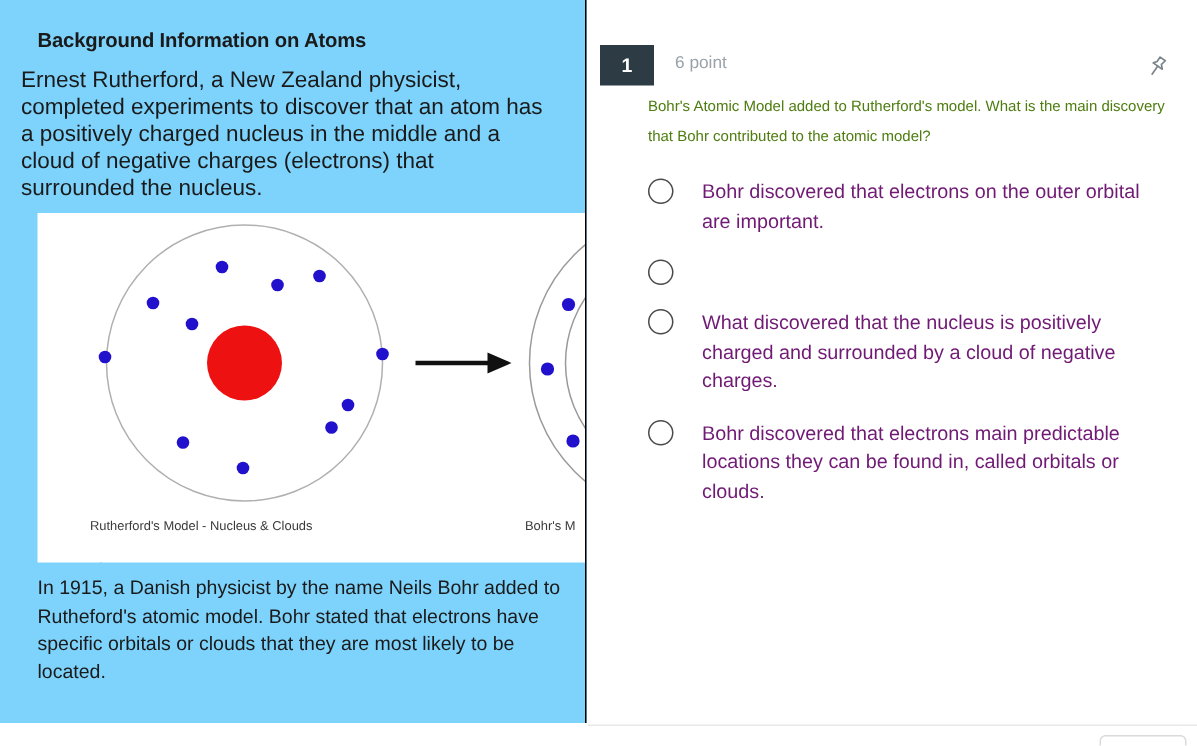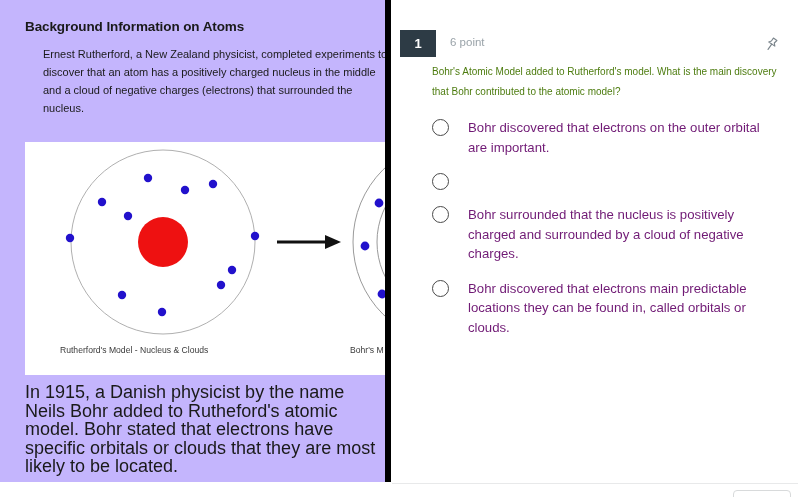--- a/index.html
+++ b/index.html
@@ -8,39 +8,39 @@
     background: #ffffff;
     font-family: "Liberation Sans", sans-serif;
     overflow: hidden;
   }
   #root { position: relative; width: 798px; height: 497px; background: #ffffff; }
 
   
   .left-panel {
     position: absolute; left: 0; top: 0;
     width: 391px; height: 482px;
-    background: #c4b5fd;
-    border-right: 6px solid #000000;
+    background: #7dd3fc;
+    border-right: 1px solid #000000;
     overflow: hidden;
   }
   .lp-heading {
     position: absolute; left: 25px; top: 19px;
     width: 350px;
     font-size: 13.5px; font-weight: bold; color: #1a1a1a;
     letter-spacing: -0.1px;
   }
   .lp-para-top {
-    position: absolute; left: 43px; top: 45px;
+    position: absolute; left: 14px; top: 45px;
     width: 352px;
-    font-size: 11px; line-height: 18px; color: #1a1a1a;
+    font-size: 15px; line-height: 18px; color: #1a1a1a;
   }
   .lp-para-bottom {
     position: absolute; left: 25px; top: 383px;
     width: 352px;
-    font-size: 18px; line-height: 18.5px; color: #1a1a1a;
+    font-size: 13px; line-height: 18.5px; color: #1a1a1a;
   }
 
   
   .figure-box {
     position: absolute; left: 25px; top: 142px;
     width: 366px; height: 233px;
     background: #ffffff;
     overflow: hidden;
   }
   .figure-svg { display: block; }
@@ -212,21 +212,21 @@
         <span class="radio"></span>
         <span class="opt-label">Bohr discovered that electrons on the outer orbital are important.</span>
       </div>
 
       <div class="option">
         <span class="radio"></span>
       </div>
 
       <div class="option">
         <span class="radio"></span>
-        <span class="opt-label">Bohr surrounded that the nucleus is positively charged and surrounded by a cloud of negative charges.</span>
+        <span class="opt-label">What discovered that the nucleus is positively charged and surrounded by a cloud of negative charges.</span>
       </div>
 
       <div class="option">
         <span class="radio"></span>
         <span class="opt-label">Bohr discovered that electrons main predictable locations they can be found in, called orbitals or clouds.</span>
       </div>
 
     </div>
   </div>
 

